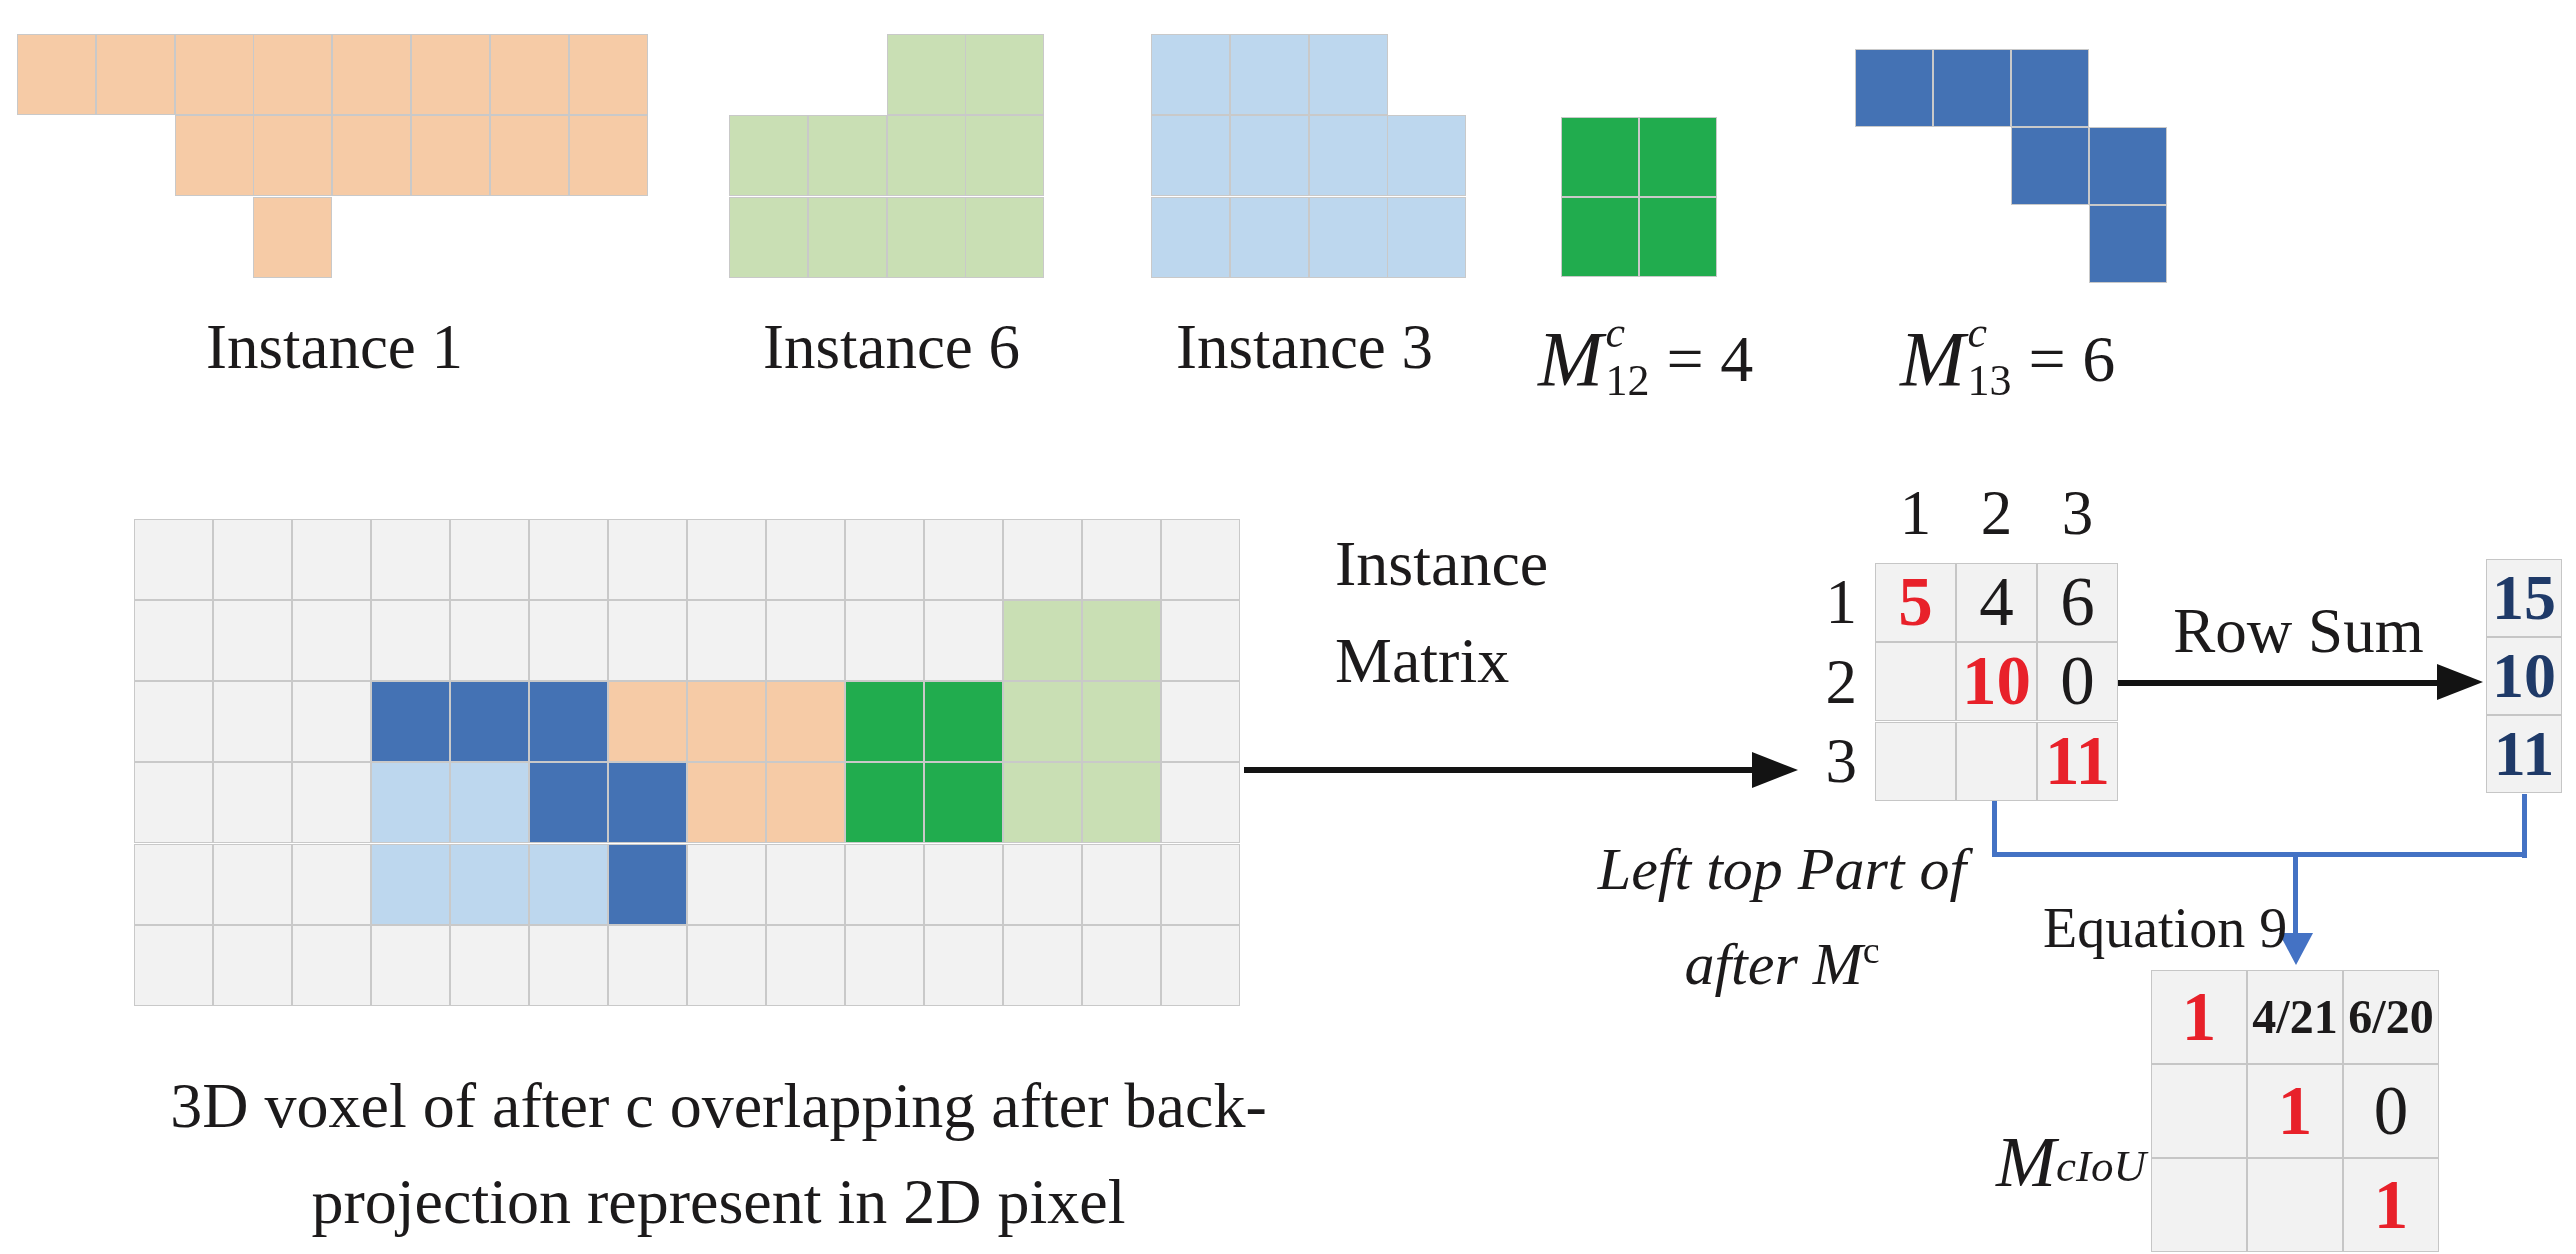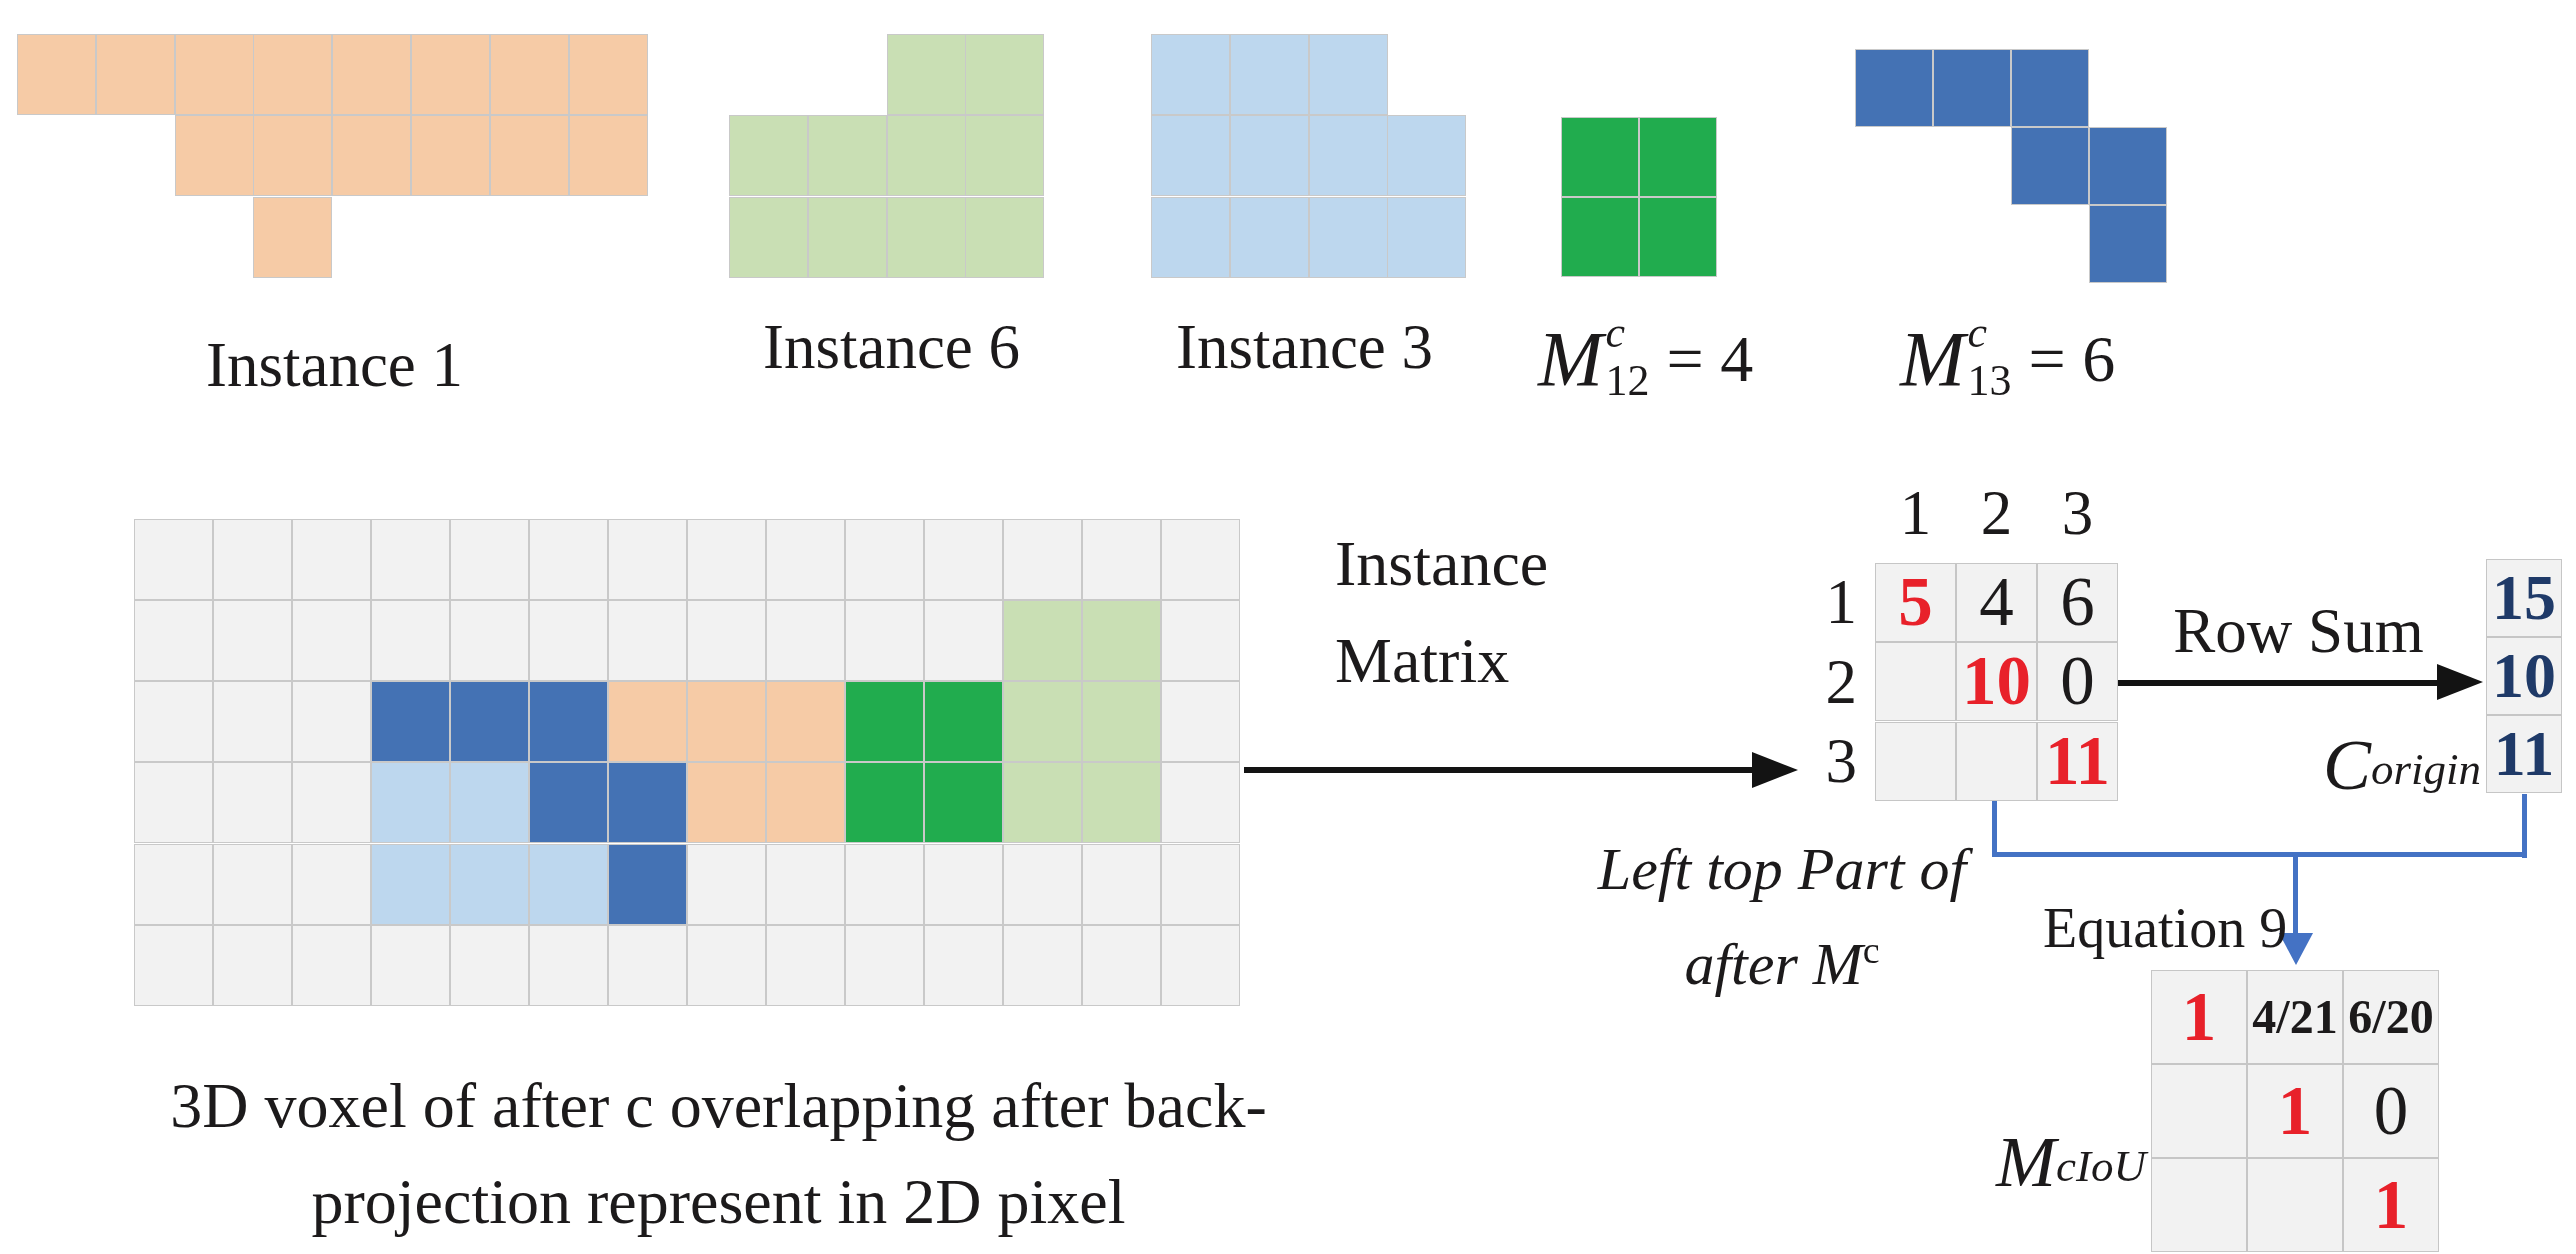--- a/index.html
+++ b/index.html
@@ -93,21 +93,21 @@
     </div>
   <div class="pixel-shape" style="left: 1855px; top: 49px;">
       <div class="pcell" style="left: 0px; top: 0px; width: 78px; height: 78px; background: rgb(68, 114, 180);"></div>
       <div class="pcell" style="left: 78px; top: 0px; width: 78px; height: 78px; background: rgb(68, 114, 180);"></div>
       <div class="pcell" style="left: 156px; top: 0px; width: 78px; height: 78px; background: rgb(68, 114, 180);"></div>
       <div class="pcell" style="left: 156px; top: 78px; width: 78px; height: 78px; background: rgb(68, 114, 180);"></div>
       <div class="pcell" style="left: 234px; top: 78px; width: 78px; height: 78px; background: rgb(68, 114, 180);"></div>
       <div class="pcell" style="left: 234px; top: 156px; width: 78px; height: 78px; background: rgb(68, 114, 180);"></div>
     </div>
 
-  <div class="lbl" style="left:136px;top:329px;width:397px;">Instance 1</div>
+  <div class="lbl" style="left:136px;top:311px;width:397px;">Instance 1</div>
   <div class="lbl" style="left:693px;top:311px;width:397px;">Instance 6</div>
   <div class="lbl" style="left:1106px;top:311px;width:397px;">Instance 3</div>
 
   <div class="mlabel" style="left:1538px;top:306px;">
     <span class="mM">M</span>
       <span class="mstack">
         <span class="msup">c</span>
         <span class="msub">12</span>
       </span>
       <span class="mrhs">= 4</span>
@@ -270,23 +270,20 @@
         <span class="mval navy">15</span>
       </div>
       <div class="mcell" style="left: 0px; top: 78px; width: 76px; height: 78px;">
         <span class="mval navy">10</span>
       </div>
       <div class="mcell" style="left: 0px; top: 156px; width: 76px; height: 78px;">
         <span class="mval navy">11</span>
       </div>
     </div>
 
-  <div class="symlabel" style="left:2272px;top:729px;width:209px;">
-    <span class="symbase">C</span><span class="symsup">origin</span>
-  </div>
 
   <div class="note" style="left:1557px;top:829px;width:450px;">
     <div>Left top Part of</div>
     <div><span>after M</span><span class="notesup">c</span></div>
   </div>
 
   <div class="blue-line" style="left:1992px;top:801px;width:5.3px;height:56px;"></div>
   <div class="blue-line" style="left:2522px;top:794px;width:5.3px;height:64px;"></div>
   <div class="blue-line" style="left:1992px;top:852px;width:535px;height:5.3px;"></div>
   <div class="blue-line" style="left:2293px;top:857px;width:5.3px;height:78px;"></div>

